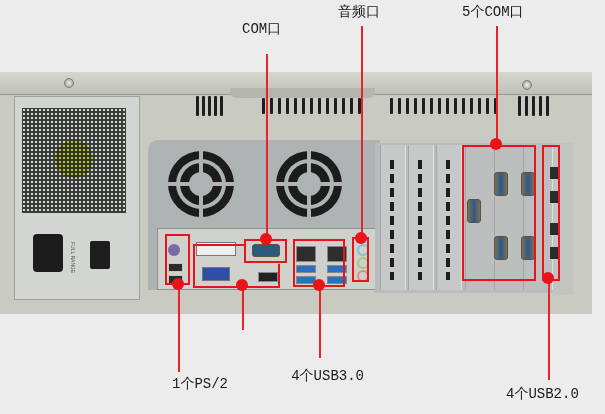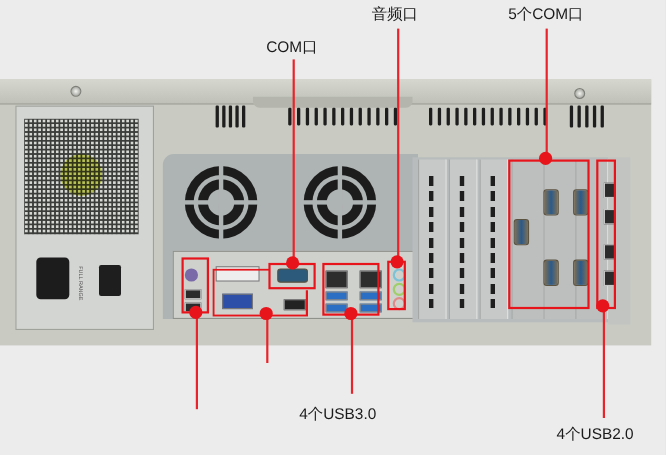--- a/index.html
+++ b/index.html
@@ -1,18 +1,18 @@
 <!DOCTYPE html>
 <html><head>
 <meta charset="utf-8">
 <style>
   html,body{margin:0;padding:0;}
   body{width:605px;height:414px;background:#ececec;position:relative;overflow:hidden;font-family:"Liberation Sans","DejaVu Sans",sans-serif;}
   .abs{position:absolute;}
-  .label{position:absolute;color:#1a1a1a;font-size:14px;line-height:17px;text-align:left;white-space:nowrap;}
+  .label{position:absolute;color:#1a1a1a;font-size:14px;line-height:17px;text-align:right;white-space:nowrap;font-family:Liberation Mono, monospace;}
   .line{position:absolute;width:1.5px;background:#e8232a;}
   .dot{position:absolute;width:12px;height:12px;border-radius:50%;background:#e8141c;}
   .box{position:absolute;border:2px solid #e8141c;box-sizing:border-box;}
   .chassis{left:0;top:72px;width:592px;height:242px;background:#c9cbc3;}
   .rail{left:0;top:72px;width:592px;height:22px;background:linear-gradient(#d6d8cf,#bfc1b8);border-bottom:1px solid #9a9c94;}
   .handle{left:230px;top:88px;width:145px;height:10px;background:#b4b6ad;border-radius:0 0 6px 6px;}
   .screw{position:absolute;width:8px;height:8px;border-radius:50%;background:radial-gradient(#f3f3f0,#8d8f88);border:1px solid #7d7f78;}
   .psu{left:14px;top:96px;width:124px;height:202px;background:#d3d5d2;border:1px solid #9fa19b;}
   .grille{left:22px;top:108px;width:104px;height:105px;background-color:#3b3d3b;background-image:radial-gradient(circle,#d7d9d5 1.3px,transparent 1.5px);background-size:4px 4px;}
   .yellow{left:55px;top:140px;width:38px;height:38px;border-radius:50%;background:rgba(212,222,72,.85);mix-blend-mode:multiply;}
@@ -162,23 +162,24 @@
 <div class="dot" style="left:490px;top:138px"></div>
 <div class="line" style="left:178px;top:282px;height:90px"></div>
 <div class="dot" style="left:172px;top:278px"></div>
 <div class="line" style="left:242px;top:285px;height:45px"></div>
 <div class="dot" style="left:236px;top:279px"></div>
 <div class="line" style="left:319px;top:285px;height:73px"></div>
 <div class="dot" style="left:313px;top:279px"></div>
 <div class="line" style="left:548px;top:278px;height:102px"></div>
 <div class="dot" style="left:542px;top:272px"></div>
 
-<div class="label" style="left:242px;top:34px">COM口</div>
+<div class="label" style="left:242px;top:21px">COM口</div>
 <div class="label" style="left:338px;top:4px">音频口</div>
 <div class="label" style="left:462px;top:4px">5个COM口</div>
 <div class="label" style="left:128px;top:376px;width:100px">
+  <div>1个PS/2</div>
 </div>
 <div class="label" style="left:196px;top:331px;width:92px">
 </div>
 <div class="label" style="left:272px;top:368px;width:92px">
   <div>4个USB3.0</div>
 </div>
 <div class="label" style="left:506px;top:386px">4个USB2.0</div>
 
 </body></html>

